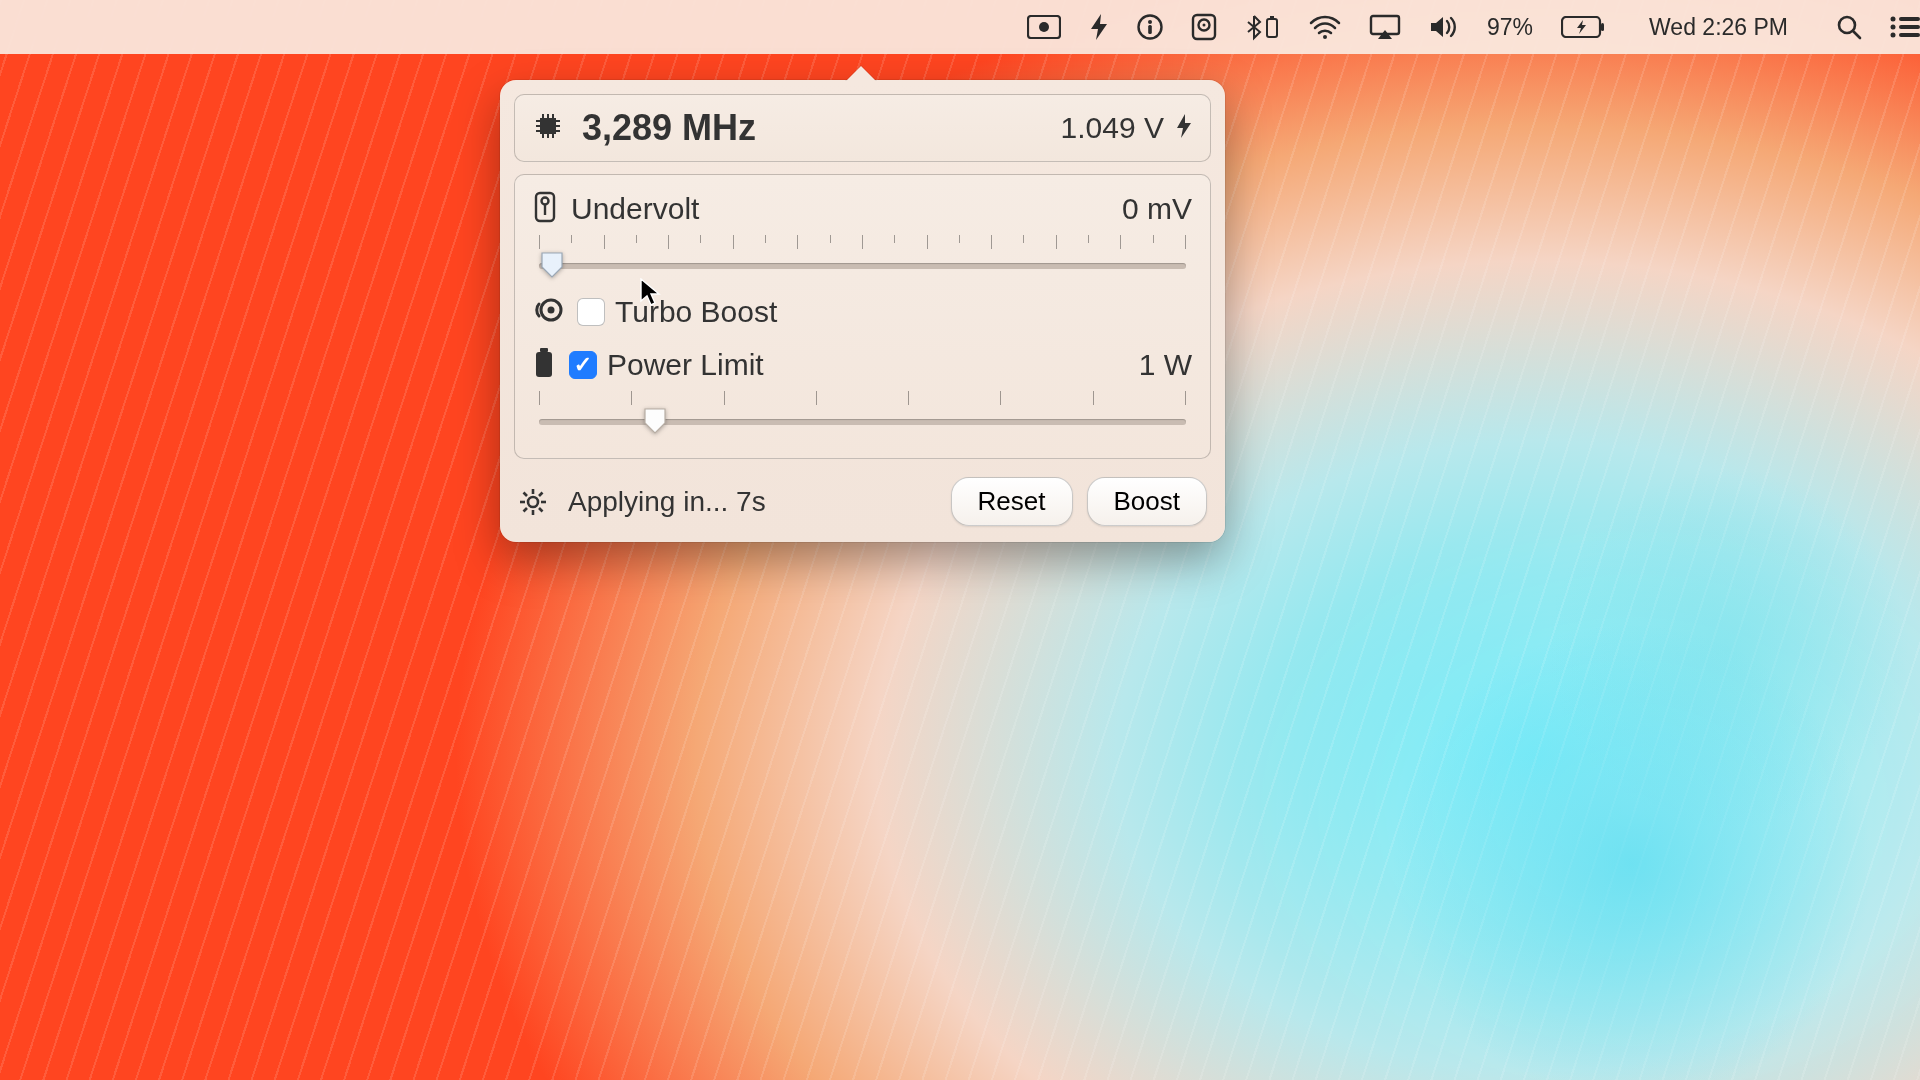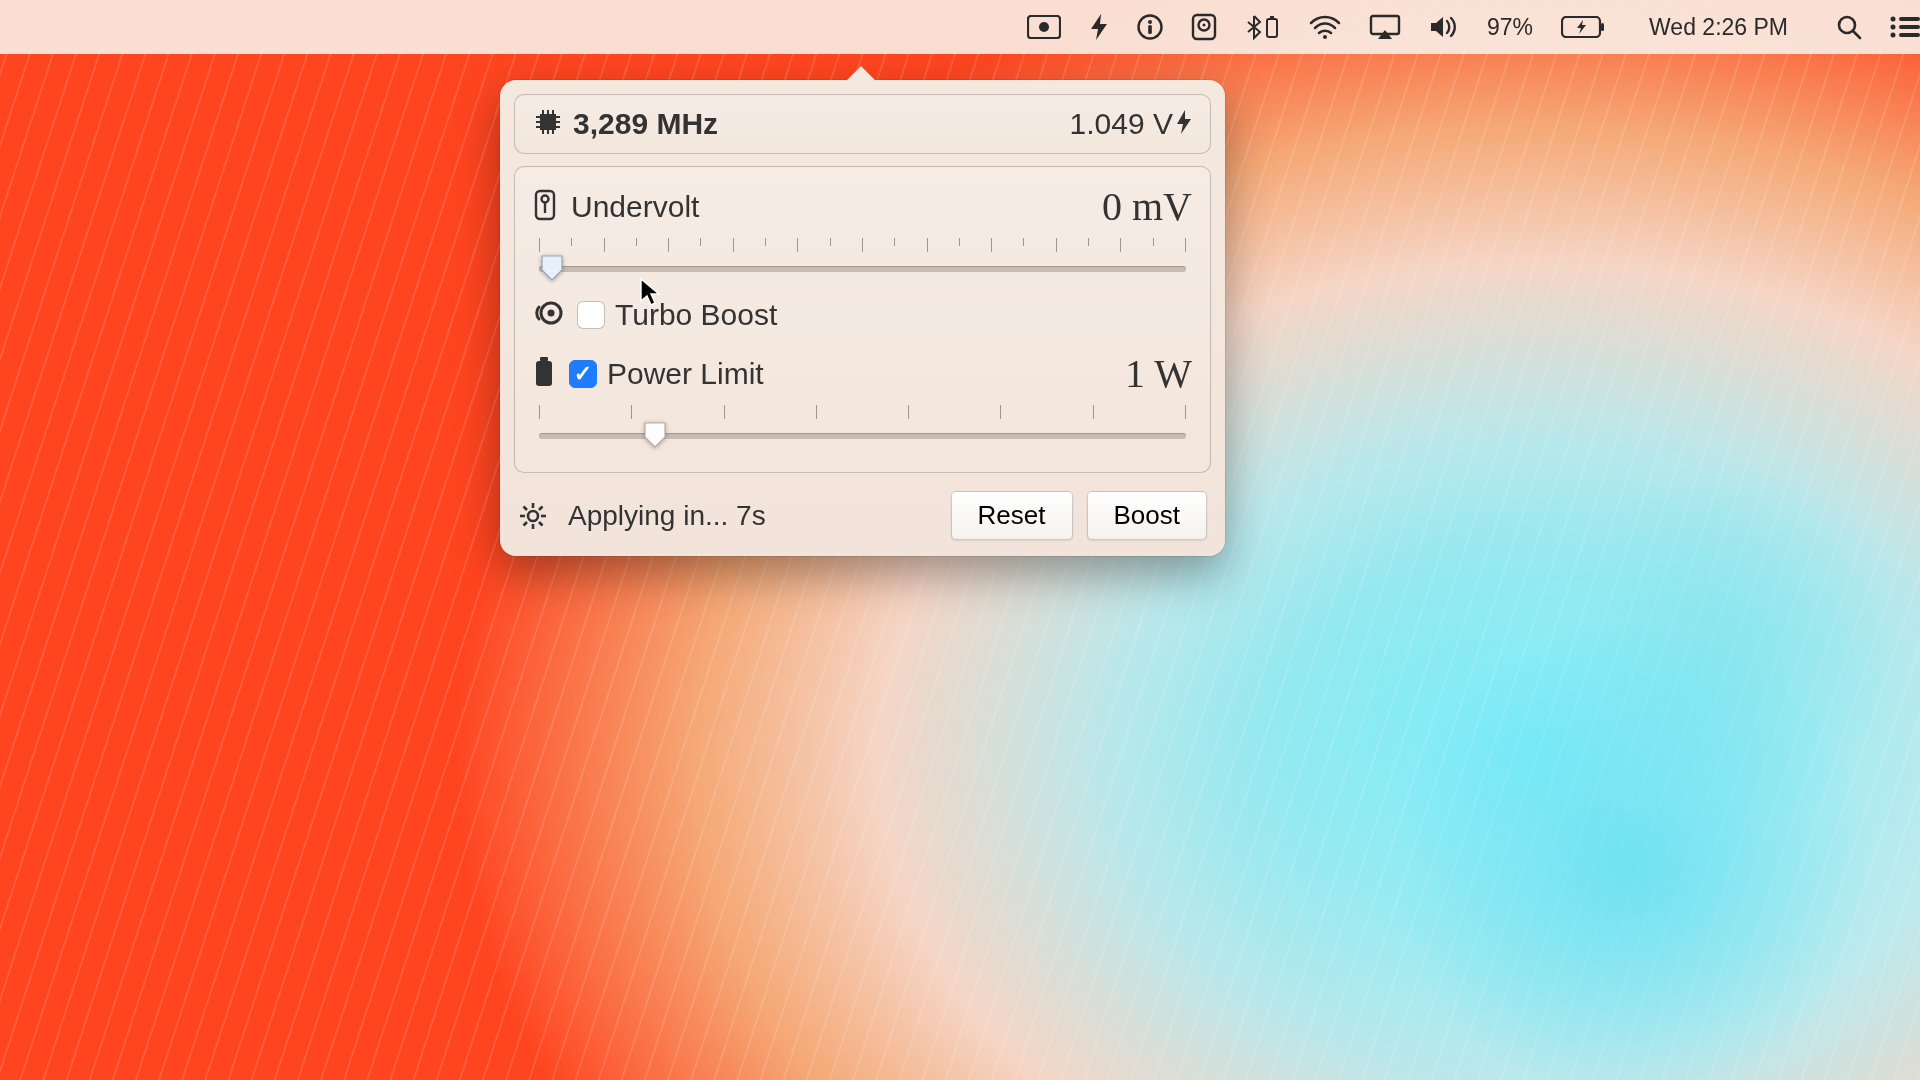--- a/index.html
+++ b/index.html
@@ -82,34 +82,34 @@
   }
 
   .header-row {
     border:1px solid rgba(0,0,0,0.2);
     border-radius:10px;
     padding:12px 18px;
     display:flex;
     align-items:center;
     background: linear-gradient(#f6ece4,#f3e7dd);
   }
-  .cpu-freq { font-size:30px; font-weight:600; color:#333; margin-left:10px; }
-  .voltage { margin-left:auto; font-size:30px; color:#333; display:flex; align-items:center; gap:3px; }
+  .cpu-freq { font-size:36px; font-weight:600; color:#333; margin-left:19px; }
+  .voltage { margin-left:auto; font-size:30px; color:#333; display:flex; align-items:center; gap:12px; }
 
   .main-box {
     border:1px solid rgba(0,0,0,0.2);
     border-radius:10px;
     margin-top:12px;
     padding:16px 18px 21px;
     background: linear-gradient(#f6ece4,#f3e6dc);
   }
 
   .row { display:flex; align-items:center; }
   .row-label { font-size:30px; color:#333; margin-left:14px; }
-  .row-value { margin-left:auto; font-size:40px; color:#333;font-family:Liberation Serif, serif; }
+  .row-value { margin-left:auto; font-size:30px; color:#333; }
 
   .ticks {
     position:relative;
     height:14px;
     margin:8px 6px 0;
     display:flex;
     justify-content:space-between;
   }
   .ticks span {
     width:1px;
@@ -154,21 +154,21 @@
     margin-top:14px; padding:4px 4px 2px;
     gap:20px;
   }
   .gear { display:flex; }
   .status-text { font-size:28px; color:#333; }
   .btns { margin-left:auto; display:flex; gap:14px; }
   .btn {
     font-size:26px;
     background:linear-gradient(#ffffff,#f6f1ec);
     border:1px solid rgba(0,0,0,0.2);
-    border-radius:5px;
+    border-radius:18px;
     padding:8px 26px;
     box-shadow:0 1px 2px rgba(0,0,0,0.1);
     cursor:pointer;
   }
 
   .cursor {
     position:absolute;
     top:278px; left:640px;
     width:22px;height:30px;
     pointer-events:none;

